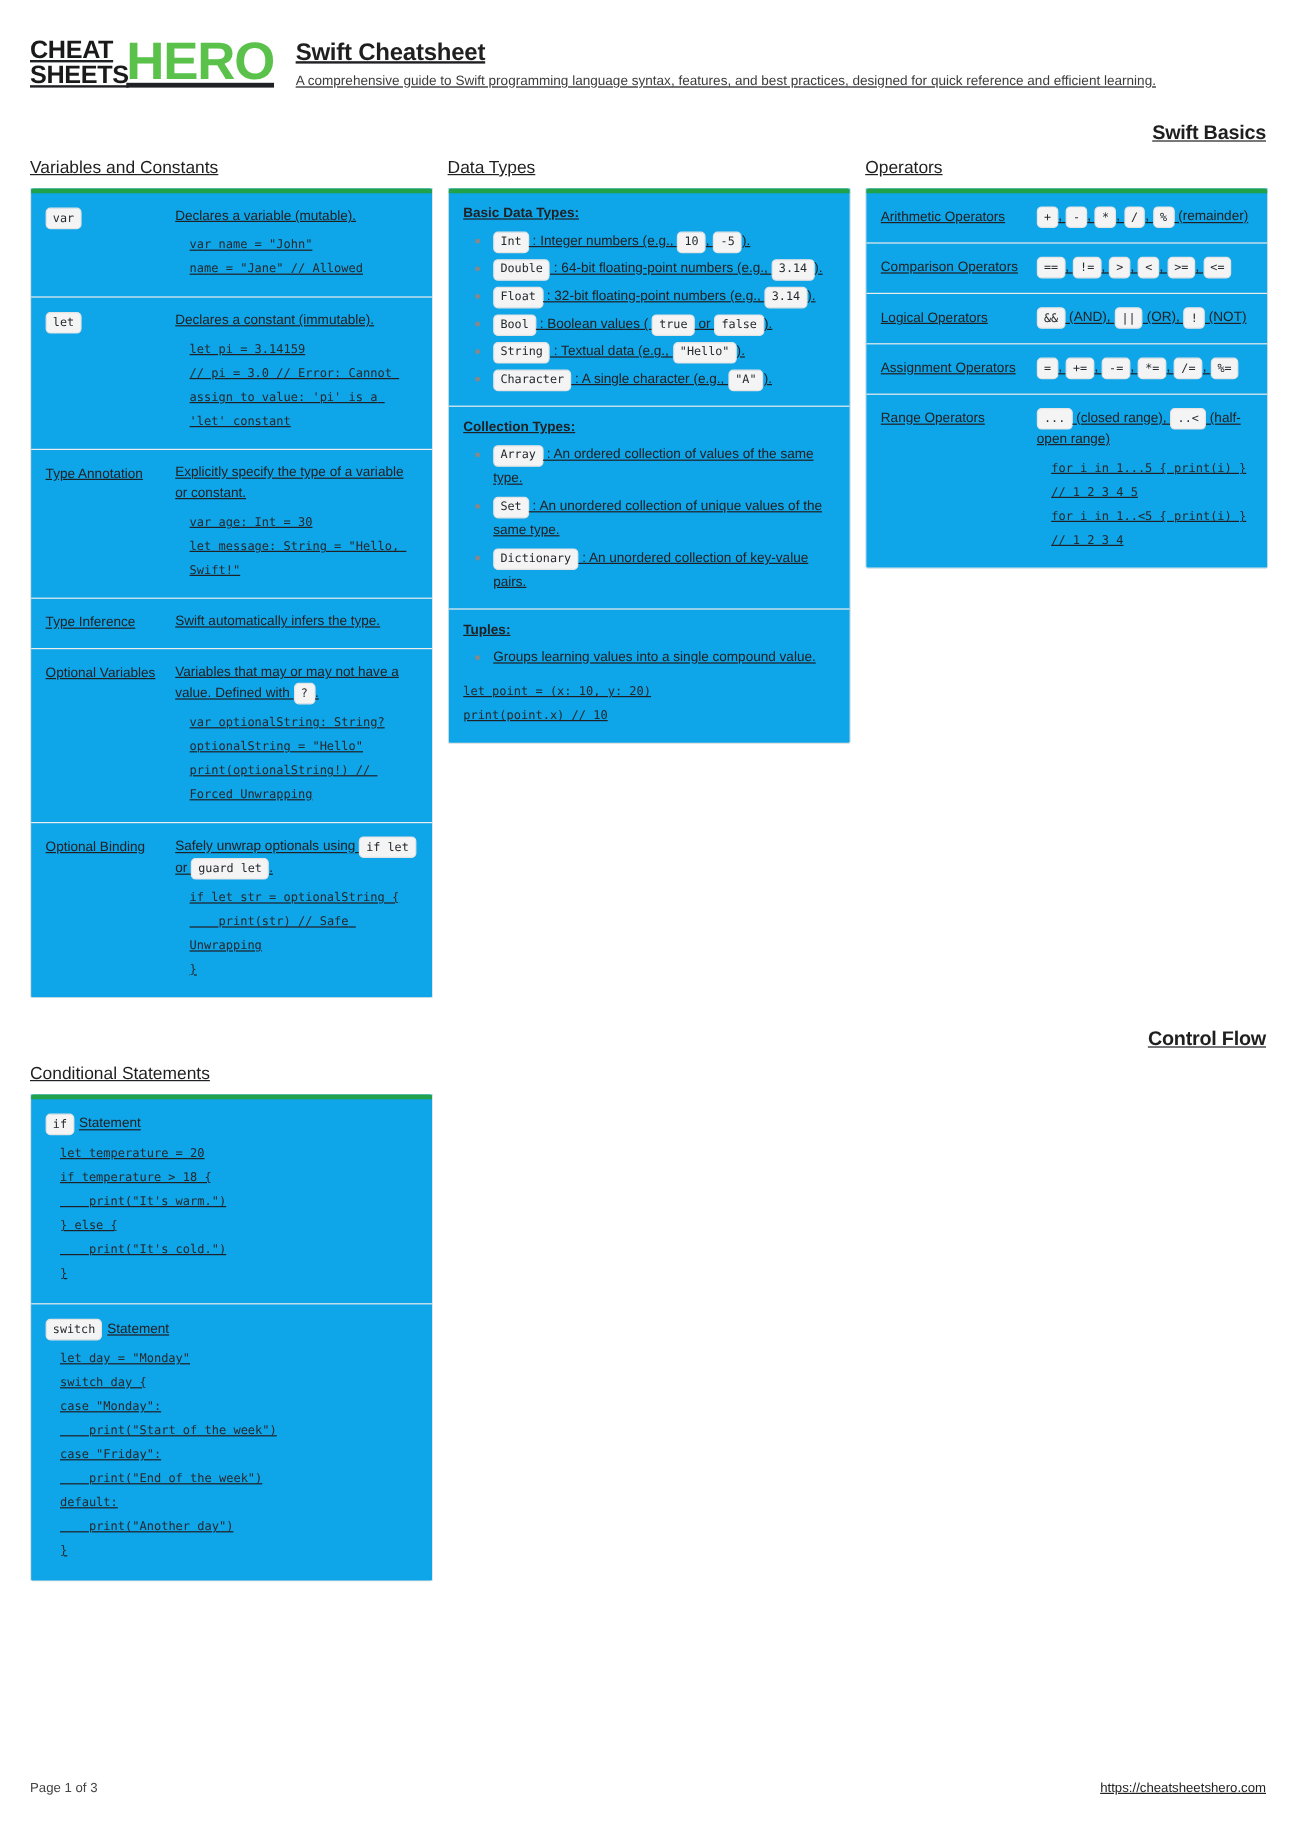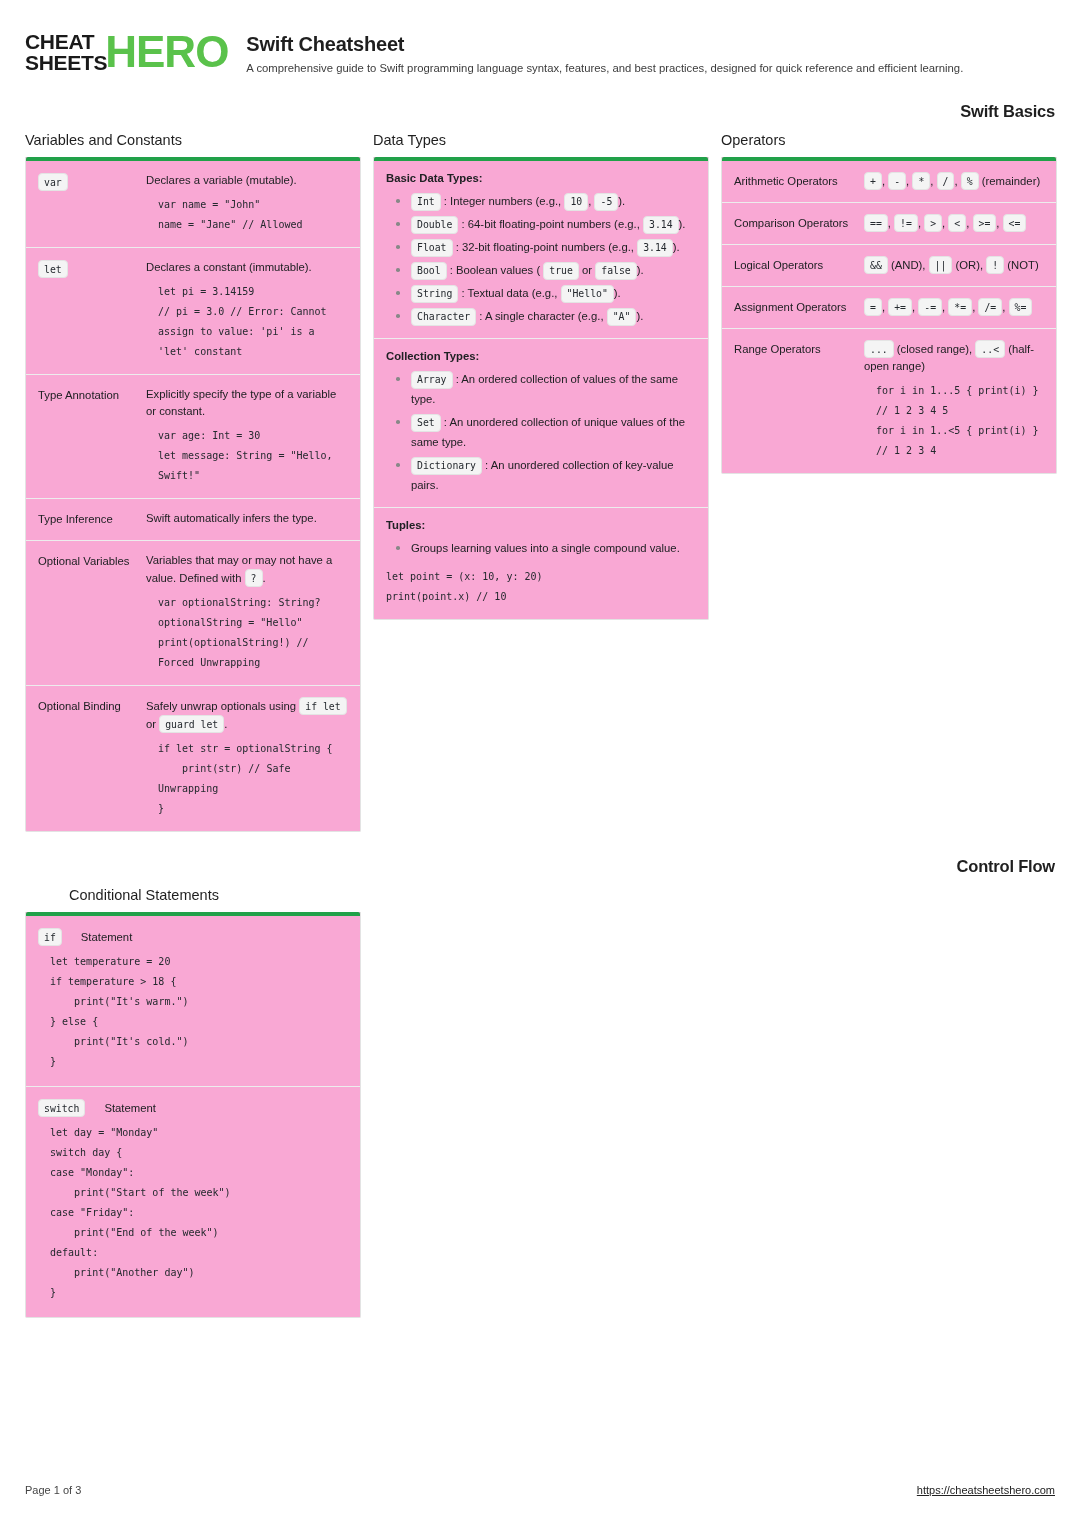--- a/index.html
+++ b/index.html
@@ -12,20 +12,21 @@
     color: #202124;
     position: relative;
     overflow: hidden;
   }
 
   .page {
     position: relative;
     width: 1080px;
     height: 1526px;
     padding: 24px 25px 0 25px;
+    text-decoration: underline;
   }
 
   
   .header {
     display: flex;
     align-items: flex-start;
     gap: 18px;
     padding-top: 4px;
   }
   .logo {
@@ -87,21 +88,21 @@
     display: flex;
     gap: 12px;
     align-items: flex-start;
   }
   .col { width: 336px; flex: 0 0 336px; }
 
   
   .card {
     border: 1px solid #e3e3e3;
     border-top: none;
-    background: #f9a8d4;
+    background: #0ea5e9;
     border-radius: 0 0 2px 2px;
   }
   .card-accent {
     height: 4px;
     background: #21a149;
     border-radius: 2px 2px 0 0;
   }
 
   .row {
     display: flex;
@@ -189,21 +190,21 @@
   .stmt {
     padding: 12px 12px 14px 12px;
     border-bottom: 1px solid #ededed;
   }
   .stmt:last-child { border-bottom: none; }
   .stmt-head {
     font-size: 11.3px;
     color: #202124;
     margin-bottom: 4px;
   }
-  .stmt-head code.chip { margin-right: 19px; }
+  .stmt-head code.chip { margin-right: 4px; }
 
   
   .footer {
     position: absolute;
     left: 25px;
     right: 25px;
     bottom: 30px;
     display: flex;
     justify-content: space-between;
     align-items: baseline;
@@ -388,21 +389,21 @@
 
       </div>
     </div>
 
   </div>
 
   <h2 class="section-title">Control Flow</h2>
 
   <div class="columns" style="margin-top:11px;">
     <div class="col">
-      <h3 class="sub-title" style="margin-top:0;margin-left:44px;">Conditional Statements</h3>
+      <h3 class="sub-title" style="margin-top:0;">Conditional Statements</h3>
       <div class="card">
         <div class="card-accent"></div>
 
         <div class="stmt">
           <div class="stmt-head"><code class="chip">if</code><span>Statement</span></div>
           <pre class="code">let temperature = 20
 if temperature &gt; 18 {
     print("It's warm.")
 } else {
     print("It's cold.")

